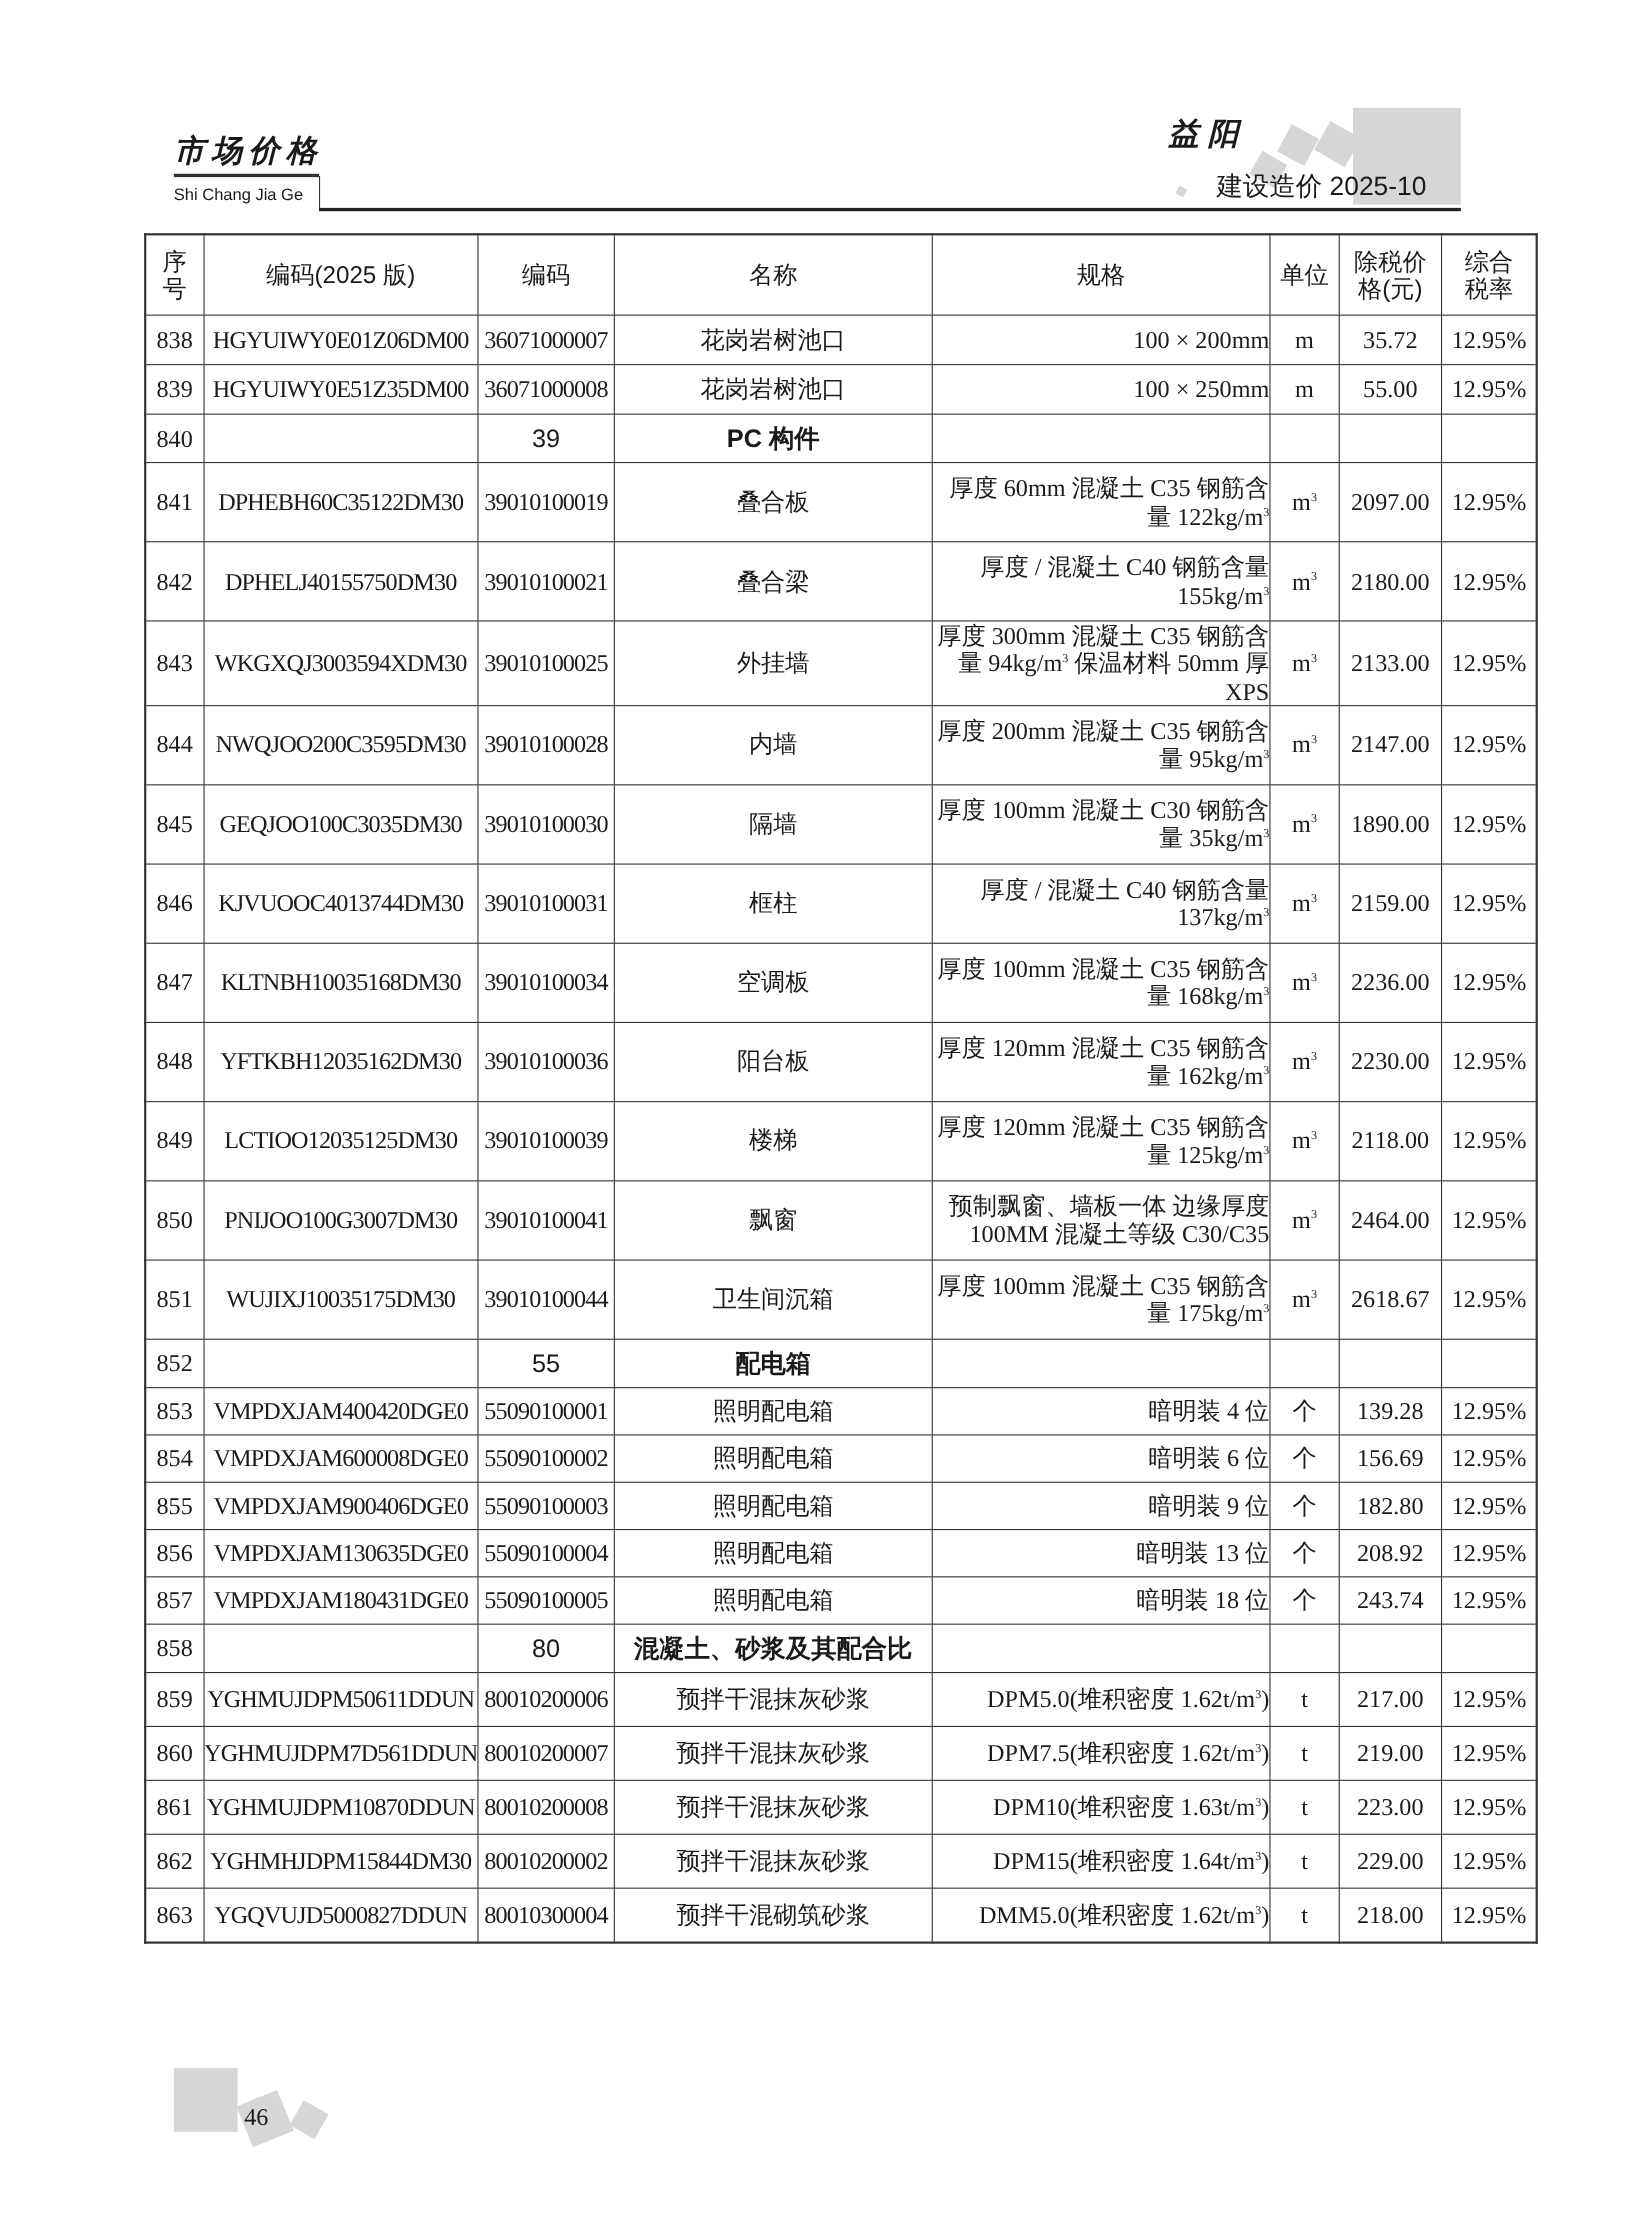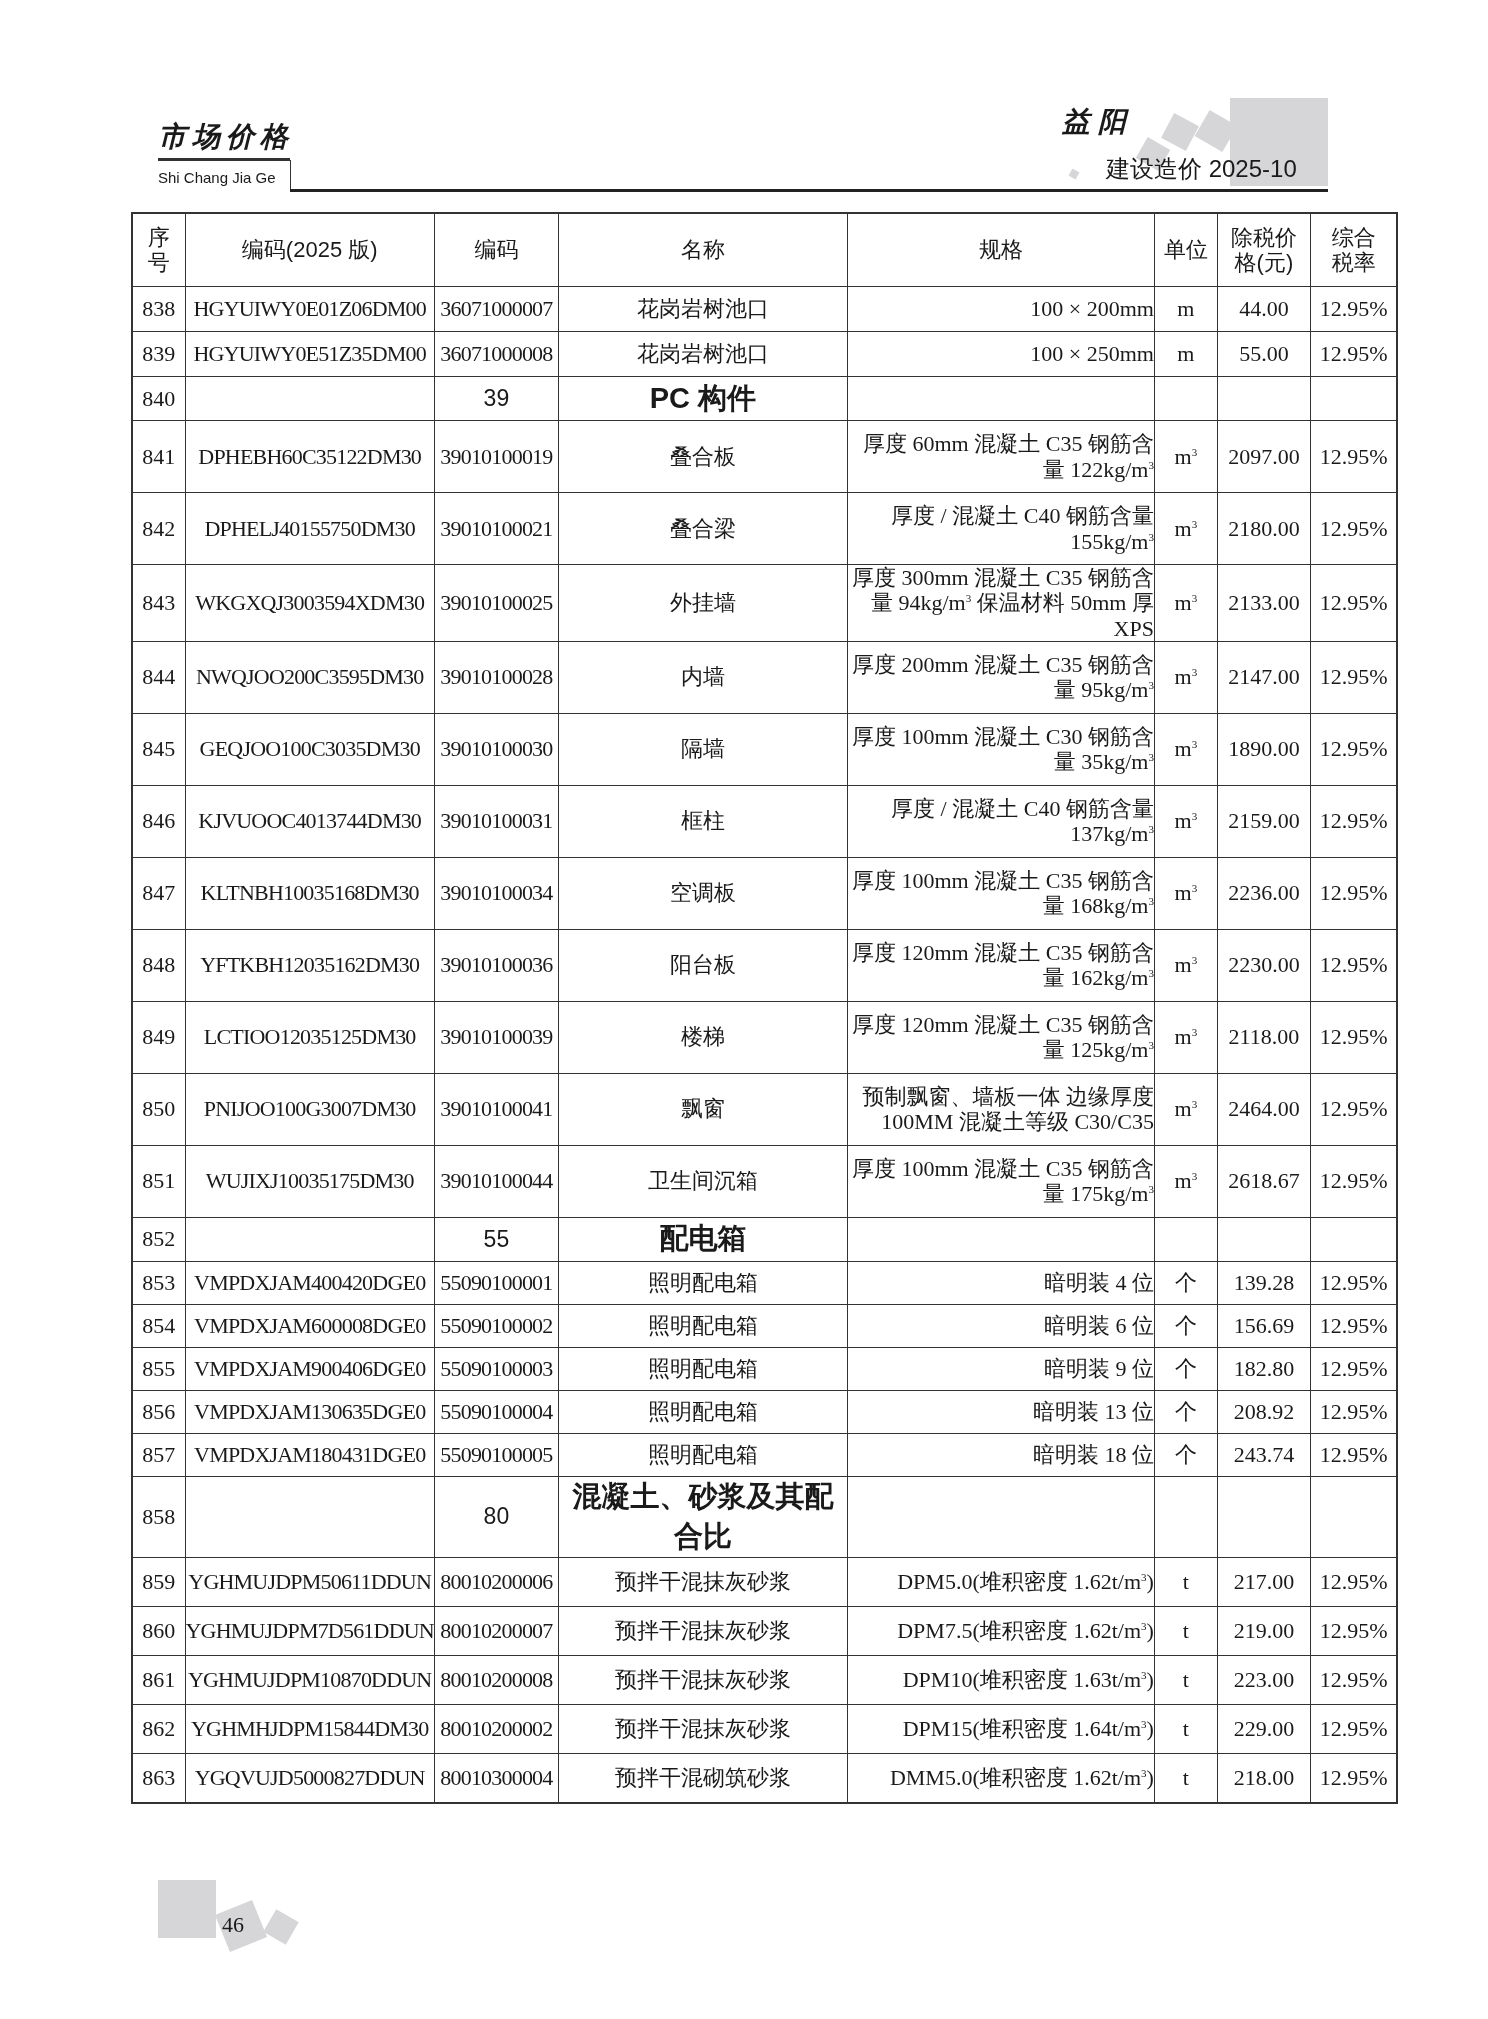--- a/index.html
+++ b/index.html
@@ -25,21 +25,21 @@
   table.price td { font-size: 22px; height: 43px; }
   td.c-seq { text-align: center; font-size: 23px; }
   td.c-code25 { text-align: center; font-size: 19px; letter-spacing: -0.8px; white-space: nowrap; overflow: hidden; transform-origin: center; }
   td.c-code { text-align: center; font-size: 19px; letter-spacing: -0.8px; white-space: nowrap; }
   td.c-name { text-align: center; padding-left: 7px; font-size: 23px; }
   td.c-spec { text-align: right; padding-left: 7px; padding-right: 4px; font-size: 22px; line-height: 1.15; }
   td.c-unit { text-align: center; font-size: 22px; }
   td.c-price { text-align: center; font-size: 22px; }
   td.c-tax { text-align: center; font-size: 22px; margin-left: 24px; }
   tr.section td.c-code { font-family: "Liberation Sans", sans-serif; font-size: 23px; letter-spacing: 0; }
-  tr.section td.c-name { font-family: "Liberation Sans", "DejaVu Sans", sans-serif; font-size: 29px; font-weight: bold; }
+  tr.section td.c-name { font-family: "Liberation Sans", "DejaVu Sans", sans-serif; font-size: 23px; font-weight: bold; }
   tr.tall td { height: 71px; }
   tr.mid td { height: 44px; }
   tr.sub td { height: 42px; }
   tr.mortar td { height: 48px; }
   sup { font-size: 11px; vertical-align: super; line-height: 0; }
 
   .footer-deco1 { left: 158px; top: 1880px; width: 58px; height: 58px; }
   .footer-deco2 { left: 221px; top: 1906px; width: 40px; height: 40px; transform: rotate(-22deg); }
   .footer-deco3 { left: 268px; top: 1914px; width: 26px; height: 26px; transform: rotate(30deg); }
   .page-num { left: 222px; top: 1912px; font-size: 22px; font-family: "Liberation Serif", serif; }
@@ -85,21 +85,21 @@
     </tr>
   </thead>
   <tbody id="tbody">
       <tr class="mid">
         <td class="c-seq">838</td>
         <td class="c-code25">HGYUIWY0E01Z06DM00</td>
         <td class="c-code">36071000007</td>
         <td class="c-name">花岗岩树池口</td>
         <td class="c-spec">100 × 200mm</td>
         <td class="c-unit">m</td>
-        <td class="c-price">44.00</td>
+        <td class="c-price">35.72</td>
         <td class="c-tax">12.95%</td>
       </tr>
       <tr class="mid">
         <td class="c-seq">839</td>
         <td class="c-code25">HGYUIWY0E51Z35DM00</td>
         <td class="c-code">36071000008</td>
         <td class="c-name">花岗岩树池口</td>
         <td class="c-spec">100 × 250mm</td>
         <td class="c-unit">m</td>
         <td class="c-price">55.00</td>

